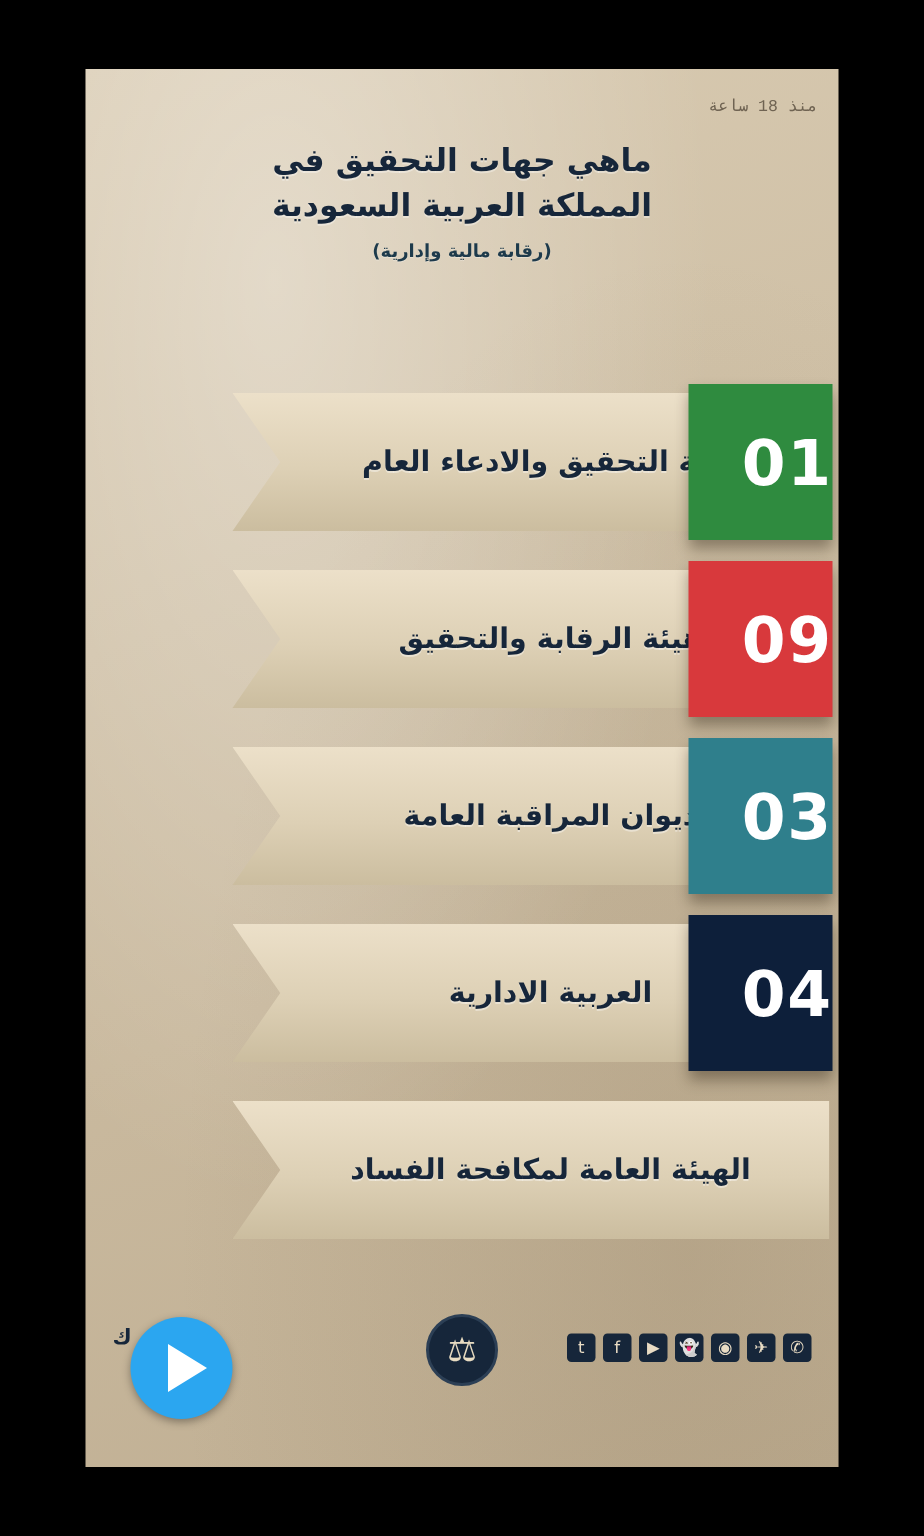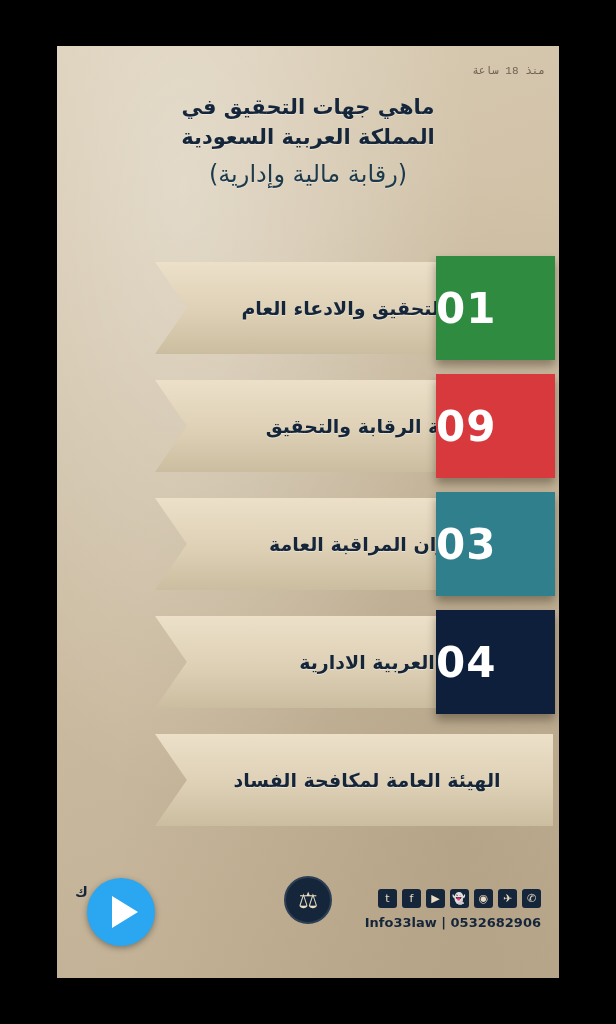--- a/index.html
+++ b/index.html
@@ -59,22 +59,22 @@
   .title-line {
     font-size: 21px;
     font-weight: bold;
     line-height: 1.45;
     letter-spacing: 0.5px;
     color: #16263a;
     text-shadow: 0 1px 0 rgba(255,255,255,0.35);
   }
   .subtitle-line {
     margin-top: 7px;
-    font-size: 24px;
-    font-weight: normal;
+    font-size: 12px;
+    font-weight: bold;
     color: #1d3a4b;
     text-shadow: 0 1px 0 rgba(255,255,255,0.3);
   }
 
   .rows {
     position: absolute;
     top: 210px;
     left: 0;
     width: 100%;
   }
@@ -105,25 +105,25 @@
     letter-spacing: 0.4px;
     padding-right: 26px;
     padding-left: 52px;
     text-align: center;
     text-shadow: 0 1px 0 rgba(255,255,255,0.4);
   }
   .numbox {
     position: absolute;
     top: 0px;
     right: 4px;
-    width: 119px;
+    width: 96px;
     height: 104px;
     display: flex;
     align-items: center;
-    justify-content: flex-end;
+    justify-content: flex-start;
     box-shadow: 0 6px 9px rgba(40,30,15,0.40);
     z-index: 3;
   }
   .numbox .num {
     font-size: 42px;
     font-weight: bold;
     color: #ffffff;
     letter-spacing: 1px;
     font-family: "DejaVu Sans", sans-serif;
   }
@@ -278,21 +278,20 @@
     <div class="footer">
       <div class="social">
         <span class="sicon">t</span>
         <span class="sicon">f</span>
         <span class="sicon">▶</span>
         <span class="sicon">👻</span>
         <span class="sicon">◉</span>
         <span class="sicon">✈</span>
         <span class="sicon">✆</span>
       </div>
-      <div class="handle">Info33law | 0532682906</div>
       <div class="logo">⚖</div>
       <div class="left-text">ك</div>
     </div>
 
     <div class="play-button">
       <div class="play-tri"></div>
     </div>
 
   </div>
 </div>

